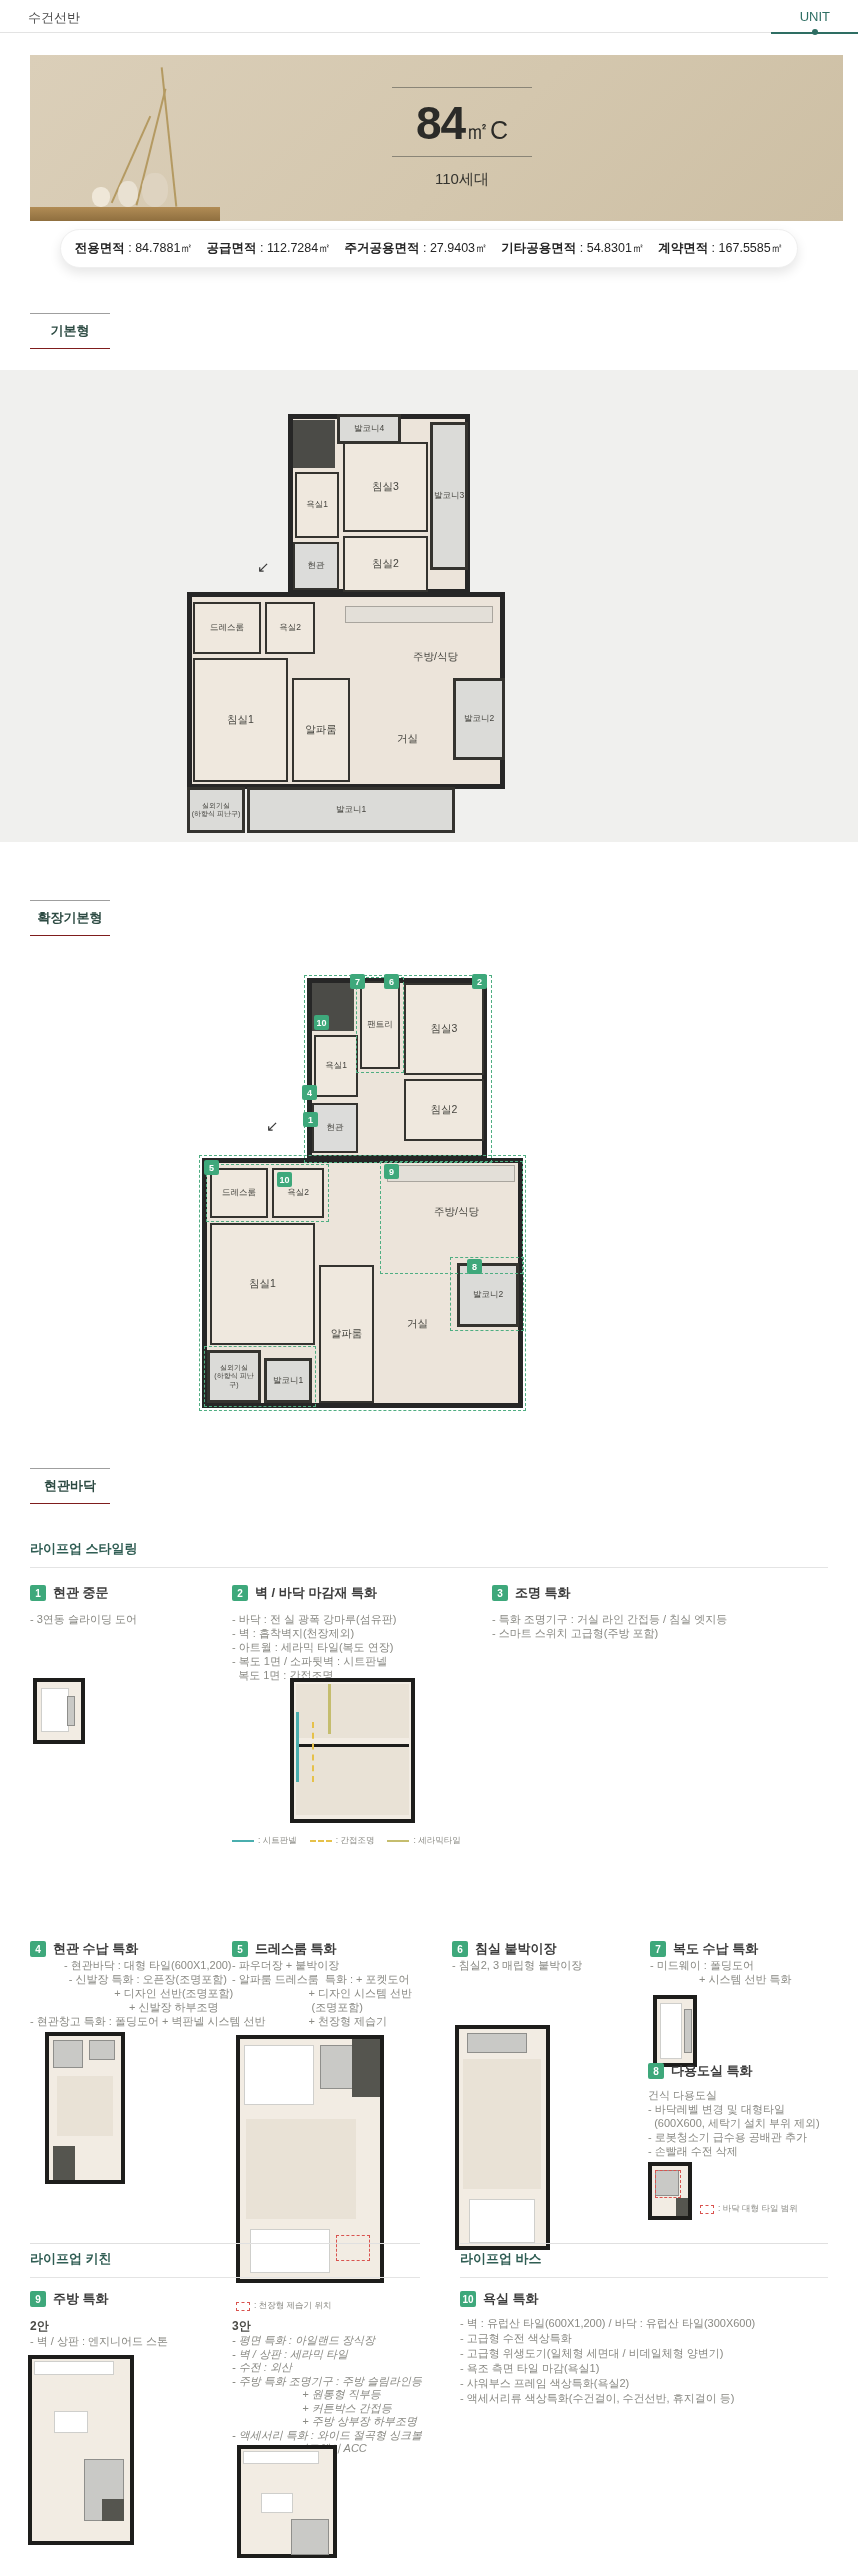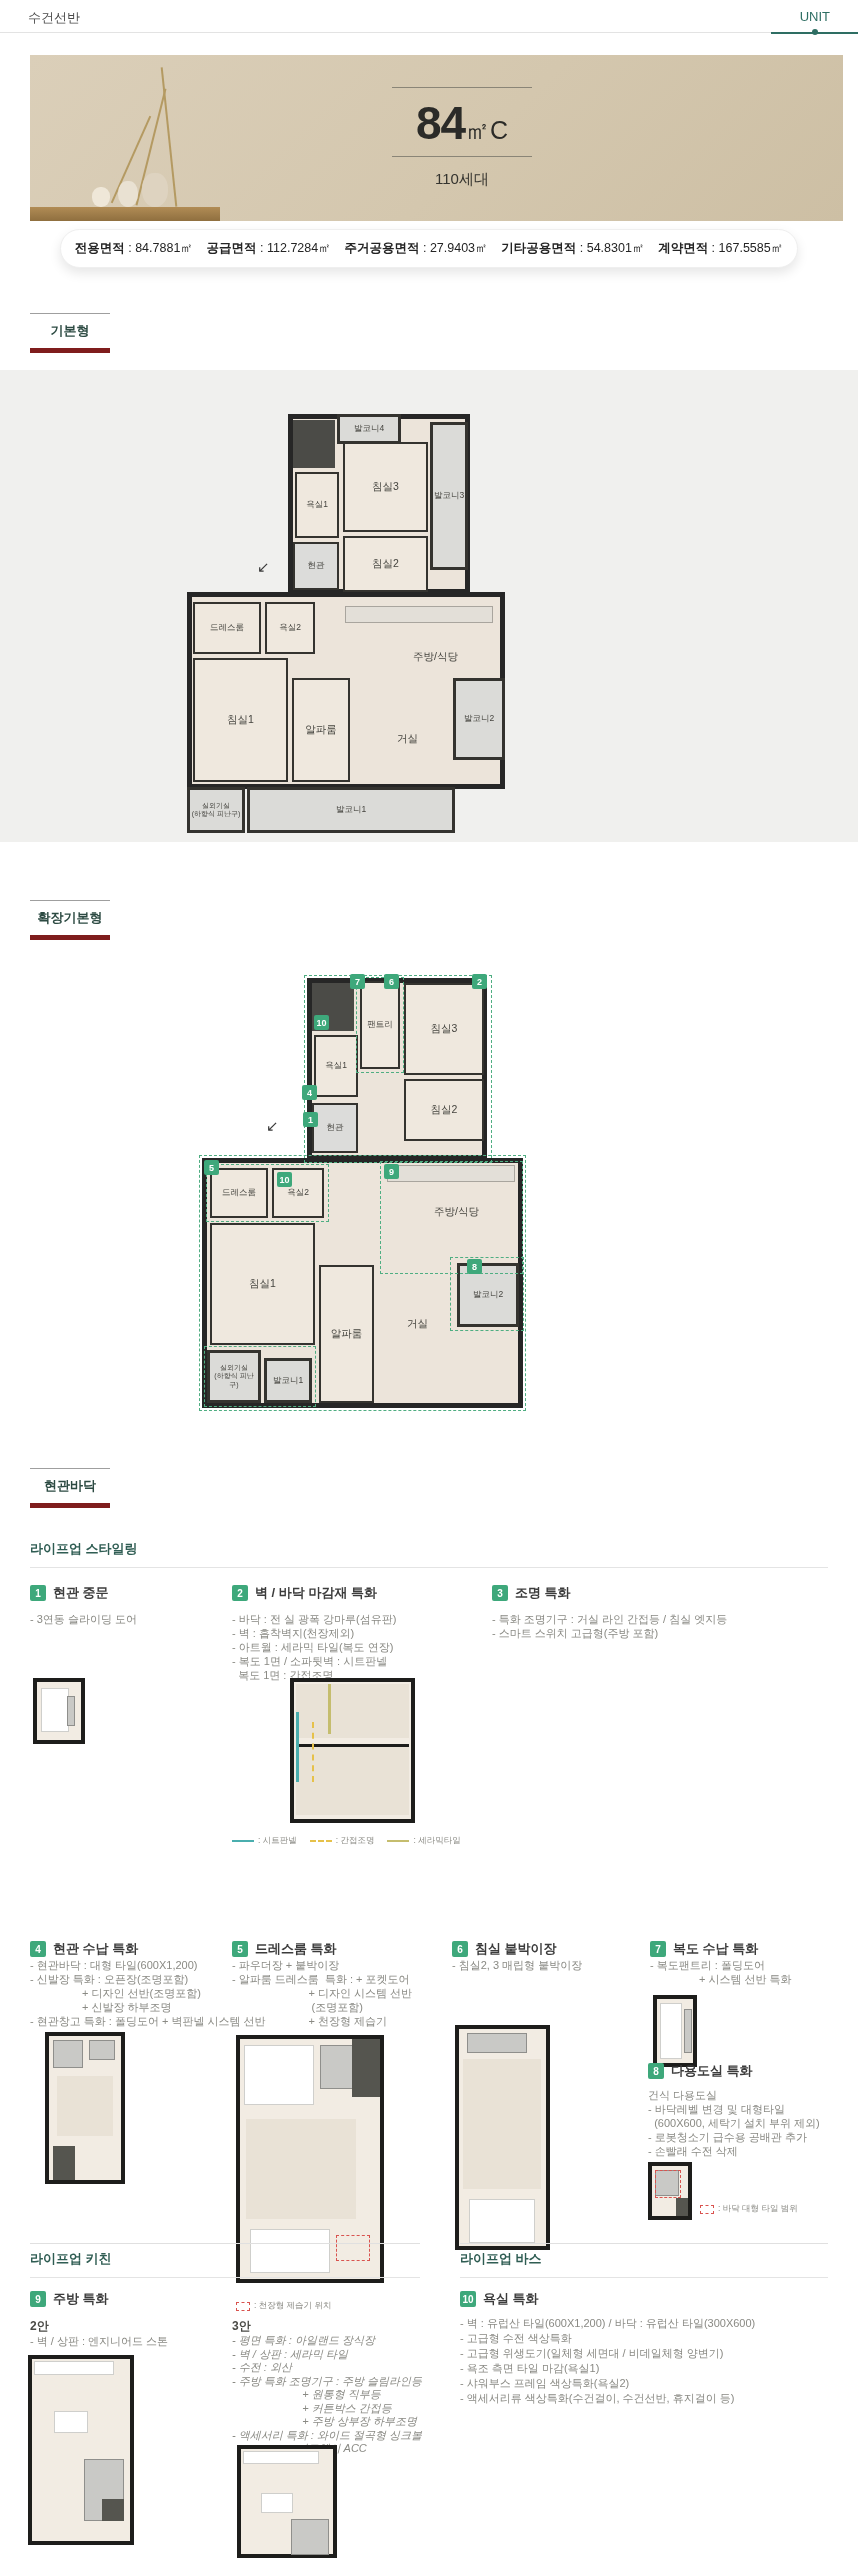--- a/index.html
+++ b/index.html
@@ -29,21 +29,21 @@
   .km-title{position:absolute;left:9px;top:8px;font-size:8px;letter-spacing:1px;color:#3c3c3c;font-weight:bold;}
   .kmpill{position:absolute;min-width:19px;height:9px;background:#55626b;color:#fff;font-size:6.5px;line-height:9px;text-align:center;border-radius:4px;padding:0 2px;}
   .kmdots{position:absolute;width:3px;height:3px;border-radius:50%;background:#98a291;}
 
   
   .area-bar{position:absolute;top:229px;left:60px;width:738px;height:39px;background:#fff;border:1px solid #efefef;border-radius:20px;box-shadow:0 5px 12px rgba(0,0,0,.10);display:flex;align-items:center;justify-content:space-evenly;}
   .area-item{font-size:12.5px;color:#242424;white-space:nowrap;}
   .area-item b{font-weight:bold;}
 
   
-  .tag{position:absolute;left:30px;width:80px;text-align:center;font-size:13px;font-weight:bold;color:#2c4a42;padding:8px 0;border-top:1px solid #9f9f9f;border-bottom:5px solid #7f1d1d;}
+  .tag{position:absolute;left:30px;width:80px;text-align:center;font-size:13px;font-weight:bold;color:#2c4a42;padding:8px 0;border-top:1px solid #9f9f9f;border-bottom:1px solid #7f1d1d;}
 
   
   .band1{position:absolute;top:370px;left:0;width:858px;height:472px;background:#f0f0ee;}
   .plan{position:absolute;}
   .wing{position:absolute;background:#ece4da;border:5px solid #262626;}
   .room{position:absolute;background:#efe8de;border:2px solid #34332f;display:flex;flex-direction:column;align-items:center;justify-content:center;text-align:center;}
   .groom{background:#dbdbd8;border-width:3px;}
   .dkroom{position:absolute;background:#4b4b47;}
   .counter{position:absolute;background:#e3dfd8;border:1px solid #a9a59e;}
   .rlabel{font-size:10.5px;color:#45443f;}
@@ -299,21 +299,21 @@
   <div class="bullets" style="left:492px;top:1612px;">
       <div class="bullet">- 특화 조명기구 : 거실 라인 간접등 / 침실 엣지등</div>
       <div class="bullet">- 스마트 스위치 고급형(주방 포함)</div>
     </div>
 
 
   <div class="ihead" style="left:30px;top:1940px;">
     <span class="ibadge">4</span>
     <span class="ititle">현관 수납 특화</span>
   </div>
-  <div class="bullets" style="left:30px;top:1958px;">
+  <div class="bullets" style="left:30px;top:1958px;text-align:center;">
       <div class="bullet">- 현관바닥 : 대형 타일(600X1,200)</div>
       <div class="bullet">- 신발장 특화 : 오픈장(조명포함)</div>
       <div class="bullet">                 + 디자인 선반(조명포함)</div>
       <div class="bullet">                 + 신발장 하부조명</div>
       <div class="bullet">- 현관창고 특화 : 폴딩도어 + 벽판넬 시스템 선반</div>
     </div>
   <div class="thumb" style="left:45px;top:2032px;width:80px;height:152px;">
     <div class="tin tgray" style="left:4px;top:4px;width:30px;height:28px;"></div>
     <div class="tin tbeige" style="left:8px;top:40px;width:56px;height:60px;"></div>
     <div class="tin tgray" style="left:40px;top:4px;width:26px;height:20px;"></div>
@@ -357,21 +357,21 @@
     <div class="tin tbeige" style="left:4px;top:30px;width:78px;height:130px;"></div>
     <div class="tin tgray" style="left:8px;top:4px;width:60px;height:20px;"></div>
     <div class="tin twhite" style="left:10px;top:170px;width:66px;height:44px;"></div>
   </div>
 
   <div class="ihead" style="left:650px;top:1940px;">
     <span class="ibadge">7</span>
     <span class="ititle">복도 수납 특화</span>
   </div>
   <div class="bullets" style="left:650px;top:1958px;">
-      <div class="bullet">- 복도팬트리 : 폴딩도어</div>
+      <div class="bullet">- 미드웨이 : 폴딩도어</div>
       <div class="bullet">                + 시스템 선반 특화</div>
     </div>
   <div class="thumb" style="left:653px;top:1995px;width:44px;height:72px;">
     <div class="tin twhite" style="left:3px;top:4px;width:22px;height:56px;"></div>
     <div class="tin tgray" style="left:27px;top:10px;width:8px;height:44px;"></div>
   </div>
 
   <div class="ihead" style="left:648px;top:2062px;">
     <span class="ibadge">8</span>
     <span class="ititle">다용도실 특화</span>

